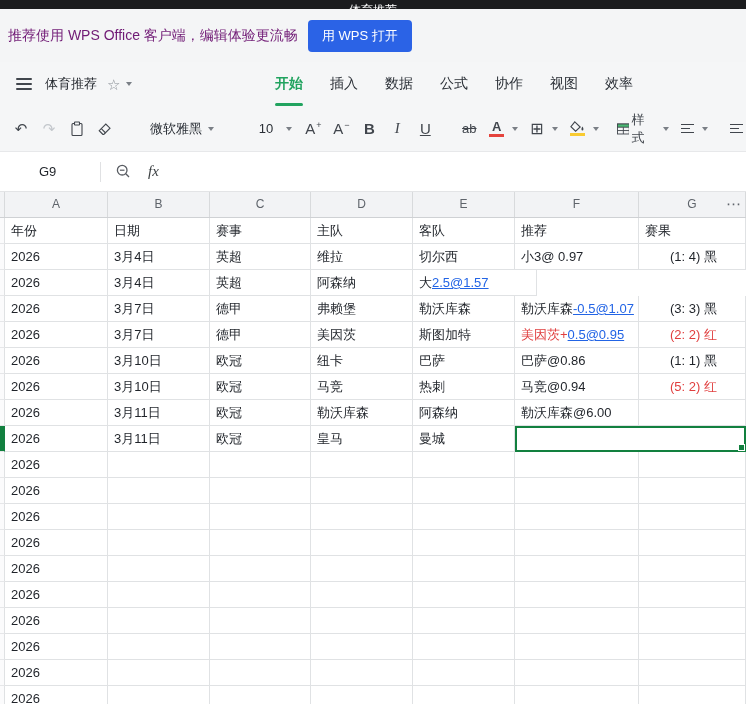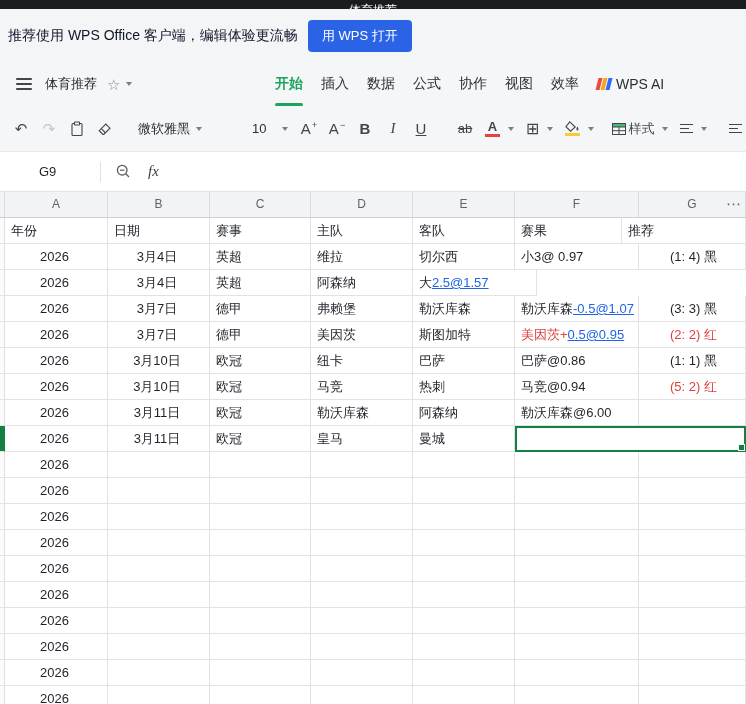--- a/index.html
+++ b/index.html
@@ -5,54 +5,54 @@
   * { margin:0; padding:0; box-sizing:border-box; }
   body { font-family:"Liberation Sans", sans-serif; background:#fff; }
   .app { position:relative; width:746px; height:704px; overflow:hidden; background:#fff; color:#1f2329; }
 
   
   .titlebar { height:9px; background:#1b1c1e; color:#fff; text-align:center; overflow:hidden; }
   .titlebar span { display:inline-block; font-size:12px; line-height:12px; margin-top:-3px; }
 
   
   .banner { height:53px; background:#f4f5f6; display:flex; align-items:center; padding-left:8px; }
-  .banner-text { font-size:14px; color:#0f172a; }
+  .banner-text { font-size:14px; color:#701a75; }
   .banner-btn { margin-left:10px; background:#2b63e6; color:#fff; border:none; font-size:13px;
     padding:7px 14px; border-radius:4px; cursor:pointer; font-family:inherit; }
 
   
   .menubar { height:44px; background:#f5f6f7; display:flex; align-items:center; padding:0 16px; position:relative; }
   .hamburger { display:flex; flex-direction:column; gap:3px; width:16px; cursor:pointer; }
   .hamburger i { display:block; height:2px; background:#41464d; border-radius:1px; }
   .doc-title { margin-left:13px; font-size:13px; color:#1f2329; }
   .star { margin-left:10px; font-size:15px; color:#8a8f96; cursor:pointer; line-height:1; }
   .chev { width:0; height:0; border-left:3.5px solid transparent; border-right:3.5px solid transparent;
     border-top:4px solid #7a7f86; display:inline-block; margin-left:6px; }
-  .tabs { position:absolute; left:275px; top:0; height:100%; display:flex; align-items:center; gap:18px; }
+  .tabs { position:absolute; left:275px; top:0; height:100%; display:flex; align-items:center; gap:27px; }
   .tab { position:relative; height:100%; display:flex; align-items:center; font-size:14px; color:#2a2f36; cursor:pointer; gap:5px; }
   .tab.active { color:#21a35f; font-weight:600; }
   .tab.active::after { content:""; position:absolute; left:50%; transform:translateX(-50%); bottom:0;
     width:28px; height:3px; background:#21a35f; border-radius:1.5px; }
   .ai-logo { display:inline-flex; gap:1px; }
   .ai-logo b { width:4px; height:12px; display:block; transform:skewX(-14deg); }
   .ai-logo b:nth-child(1){ background:#e84c3d; } .ai-logo b:nth-child(2){ background:#f5a623; } .ai-logo b:nth-child(3){ background:#2b6bff; }
 
   
   .toolbar { height:46px; background:#f5f6f7; display:flex; align-items:center; padding:0 0 0 10px; gap:6px;
     color:#41464d; overflow:hidden; border-bottom:1px solid #e7e8ea; }
   .tbtn { background:transparent; border:none; font-family:inherit; color:#41464d; font-size:15px;
     min-width:22px; height:30px; display:flex; align-items:center; justify-content:center; cursor:pointer; }
   .tbtn.disabled { color:#c3c7cc; }
   .tbtn sup { font-size:9px; margin-left:1px; transform:translateY(-4px); }
   .tbtn.bold { font-weight:700; }
   .tbtn.italic { font-style:italic; font-family:"Liberation Serif", serif; }
   .tbtn.underline { text-decoration:underline; }
   .tbtn.strike { text-decoration:line-through; font-size:13px;margin-left:16px; }
   .dd { display:flex; align-items:center; height:30px; padding:0 4px; cursor:pointer; font-size:13px; color:#2a2f36;margin-left:20px; }
-  .dd.font-name { width:88px; margin-left:12px; }
+  .dd.font-name { width:88px; margin-left:24px; }
   .dd.font-size { width:44px; justify-content:space-between; }
   .combo { display:flex; align-items:center; height:30px; padding:0 3px; cursor:pointer; gap:2px; font-size:13px; }
   .fc { display:flex; flex-direction:column; align-items:center; line-height:13px; font-size:13px; font-weight:600; }
   .bar { width:15px; height:3px; margin-top:1px; }
   .bar.red { background:#e5443d; } .bar.yellow { background:#f9cb31; }
   .glyph { font-size:16px; line-height:1; }
   .lines { display:inline-flex; flex-direction:column; gap:2.5px; }
   .lines i { display:block; width:13px; height:1.5px; background:#41464d; }
   .lines i:nth-child(2) { width:9px; }
   .style-combo { margin-left:6px; }
@@ -73,21 +73,21 @@
 
   
   .grid { height:486px; overflow:hidden; background:#fff; }
   .row { display:flex; height:26px; }
   .strip { width:5px; background:#fbfbfc; border-right:1px solid #dfe1e3; border-bottom:1px solid #e6e7e9; }
   .strip.selrow { background:#12803f; border-right-color:#12803f; }
   .cell { border-right:1px solid #e0e2e4; border-bottom:1px solid #e0e2e4; padding:0 6px; line-height:25px;
     font-size:13px; white-space:nowrap; overflow:hidden; cursor:cell; }
   .c0 { width:103px; } .c1 { width:102px; } .c2 { width:101px; } .c3 { width:102px; }
   .c4 { width:102px; } .c5 { width:124px; } .c6 { flex:1; }
-  .row .cell.c0, .row .cell.c1 { text-align:center; padding-right:9px; }
+  .row .cell.c0, .row .cell.c1 { text-align:left; padding-right:9px; }
   .row .cell.c6 { text-align:right; padding-right:28px; }
   .row.first .cell { text-align:left; padding:0 6px; }
   .cell .link { color:#2264e5; text-decoration:underline; }
   .cell .red { color:#e03e3e; }
   .cell.selected { outline:2px solid #12803f; outline-offset:-2px; position:relative; }
   .cell.selected::after { content:""; position:absolute; right:0; bottom:0; width:5px; height:5px;
     background:#12803f; border:1px solid #fff; }
 </style>
 </head>
 <body>
@@ -126,28 +126,20 @@
           <span>公式</span>
         </div>
         <div class="tab">
           <span>协作</span>
         </div>
         <div class="tab">
           <span>视图</span>
         </div>
         <div class="tab">
           <span>效率</span>
-        </div>
-        <div class="tab">
-          <span class="ai-logo">
-            <b></b>
-            <b></b>
-            <b></b>
-          </span>
-          <span>WPS AI</span>
         </div>
       </div>
   </div>
 
   <div class="toolbar">
     <button class="tbtn">↶</button>
     <button class="tbtn disabled">↷</button>
     <button class="tbtn">
       <svg width="16" height="16" viewBox="0 0 16 16">
           <rect x="3" y="2.5" width="10" height="12" rx="1" fill="none" stroke="#41464d" stroke-width="1.1"></rect>
@@ -248,22 +240,22 @@
     </div>
 
   <div class="grid">
       <div class="row first">
         <div class="strip"></div>
         <div class="cell c0"><span>年份</span></div>
         <div class="cell c1"><span>日期</span></div>
         <div class="cell c2"><span>赛事</span></div>
         <div class="cell c3"><span>主队</span></div>
         <div class="cell c4"><span>客队</span></div>
+        <div class="cell c5"><span>推荐</span></div>
         <div class="cell c6"><span>赛果</span></div>
-        <div class="cell c5"><span>推荐</span></div>
       </div>
       <div class="row">
         <div class="strip"></div>
         <div class="cell c0"><span>2026</span></div>
         <div class="cell c1"><span>3月4日</span></div>
         <div class="cell c2"><span>英超</span></div>
         <div class="cell c3"><span>维拉</span></div>
         <div class="cell c4"><span>切尔西</span></div>
         <div class="cell c5"><span>小3@ 0.97</span></div>
         <div class="cell c6"><span>(1: 4) 黑</span></div>

